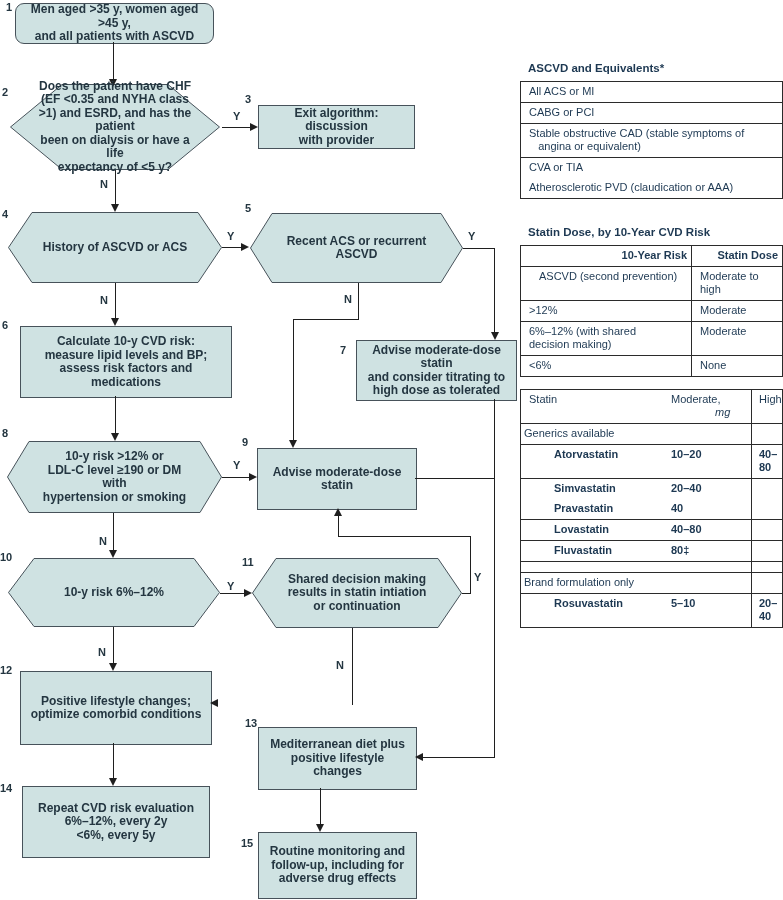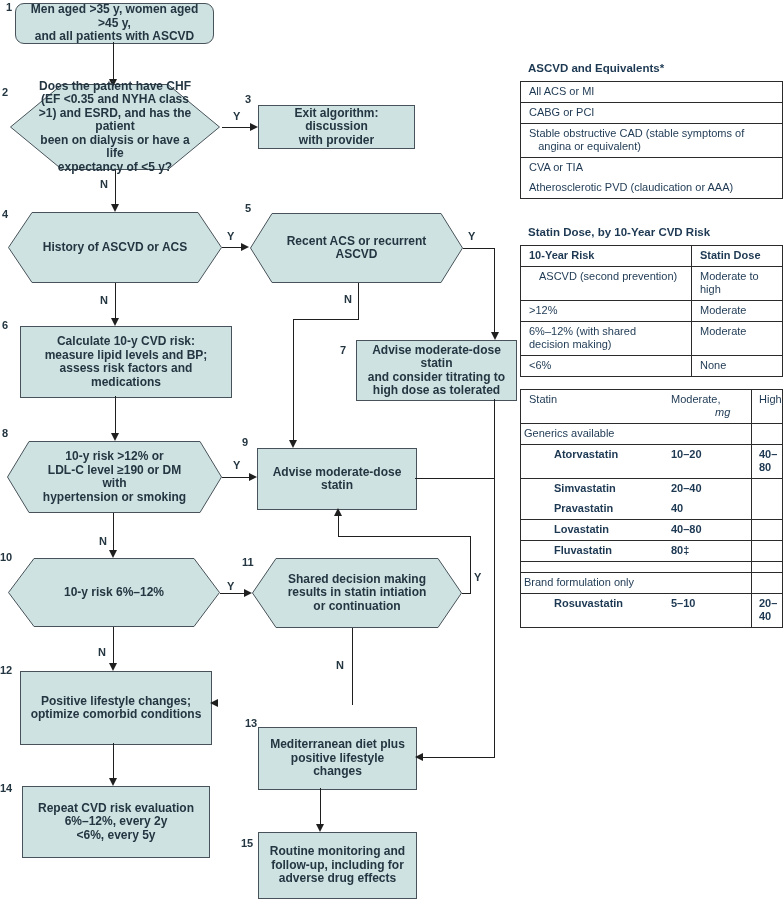--- a/index.html
+++ b/index.html
@@ -26,21 +26,21 @@
   
   .tblwrap{position:absolute;left:520px;width:263px;color:#1d3852;}
   .ttitle{font-size:11.5px;font-weight:bold;margin:0 0 7px 8px;color:#1d3852;}
   table{border-collapse:collapse;width:100%;font-size:11px;color:#1d3852;table-layout:fixed;}
   td{vertical-align:top;line-height:13px;padding:3px 4px 4px 8px;white-space:pre-line;}
   .t-ascvd{border:1px solid #2b2b2b;}
   .t-ascvd tr td{border-bottom:1px solid #2b2b2b;}
   .t-ascvd tr.no-b td{border-bottom:none;}
   .t-statin{border:1px solid #2b2b2b;}
   .t-statin td{border:1px solid #2b2b2b;}
-  .t-statin td.hd{font-weight:bold;}
+  .t-statin td.hd{font-weight:bold;text-align:right;}
   .t-statin td.ind{padding-left:18px;}
   .t-statin .c1{width:158px;}
   .t-drug{border:1px solid #2b2b2b;}
   .t-drug tr td{border-bottom:1px solid #2b2b2b;}
   .t-drug tr.no-b td{border-bottom:none;}
   .t-drug td.c-high{border-left:1px solid #2b2b2b;padding-left:7px;}
   .t-drug .c-name{width:130px;margin-top:28px;}
   .t-drug .c-mod{width:76px;}
   .t-drug td.lvl1{padding-left:3px;font-weight:normal;}
   .t-drug td.lvl2{padding-left:33px;font-weight:bold;}

